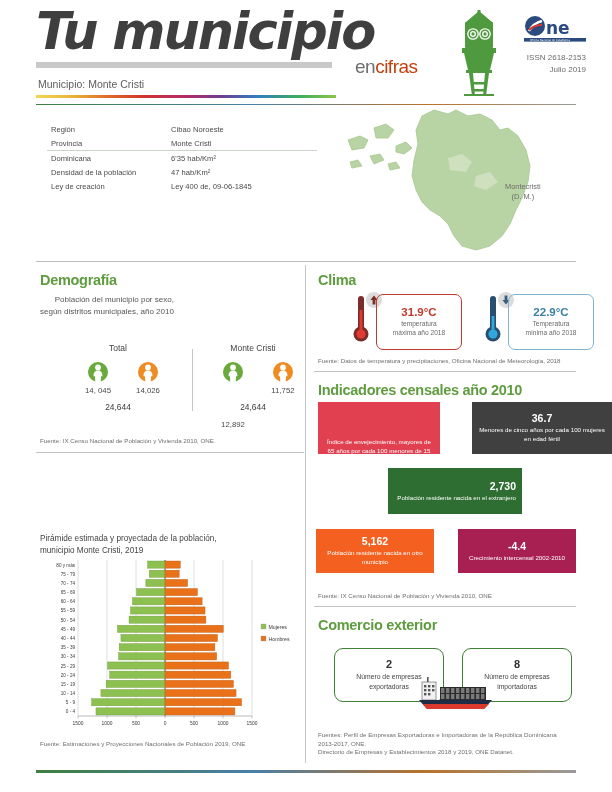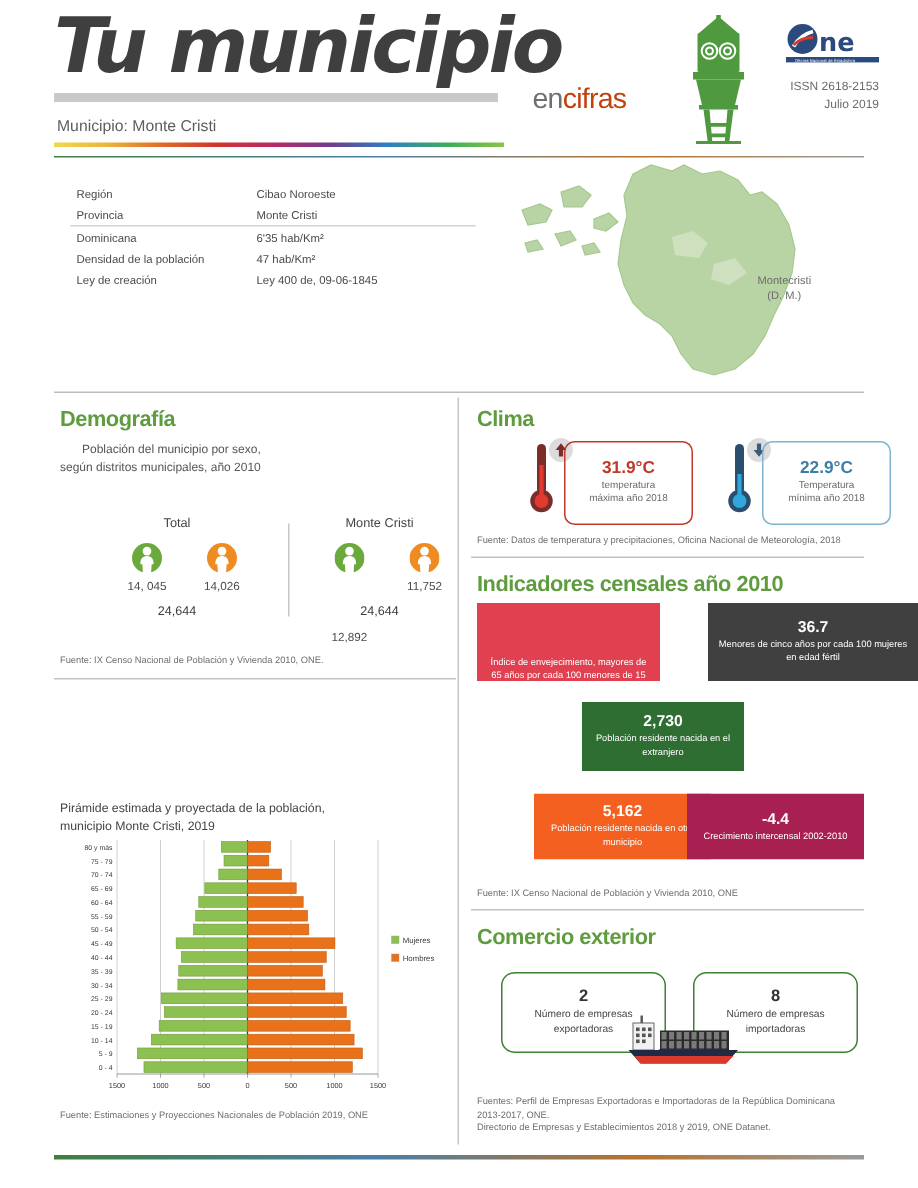--- a/index.html
+++ b/index.html
@@ -407,26 +407,26 @@
   <div class="ribbon" style="left:318px;top:402px;width:122px;height:52px;background:#e0404f;clip-path:polygon(0 0,100% 0,100% 100%,0 100%,0 6%);gap:32px;">
     <div class="rv">29.0</div>
     <div class="rl">Índice de envejecimiento, mayores de 65 años por cada 100 menores de 15 años</div>
   </div>
 
   <div class="ribbon" style="left:452px;top:402px;width:140px;height:52px;background:#404040;clip-path:polygon(0 0,100% 0,100% 100%,0 100%,0 6%);margin-left:20px;">
     <div class="rv">36.7</div>
     <div class="rl">Menores de cinco años por cada 100 mujeres en edad fértil</div>
   </div>
 
-  <div class="ribbon" style="left:388px;top:468px;width:108px;height:46px;background:#2e6e32;clip-path:polygon(0 0,100% 0,100% 100%,0 100%,0 8%);">
+  <div class="ribbon" style="left:388px;top:468px;width:134px;height:46px;background:#2e6e32;clip-path:polygon(0 0,100% 0,100% 100%,0 100%,0 8%);align-items:flex-end;">
     <div class="rv">2,730</div>
     <div class="rl">Población residente nacida en el extranjero</div>
   </div>
 
-  <div class="ribbon" style="left:316px;top:529px;width:118px;height:44px;background:#f4601f;clip-path:polygon(0 0,100% 0,100% 100%,0 100%,0 9%);margin-left:40px;">
+  <div class="ribbon" style="left:316px;top:529px;width:118px;height:44px;background:#f4601f;clip-path:polygon(0 0,100% 0,100% 100%,0 100%,0 9%);">
     <div class="rv">5,162</div>
     <div class="rl">Población residente nacida en otro municipio</div>
   </div>
 
   <div class="ribbon" style="left:458px;top:529px;width:118px;height:44px;background:#a81f52;clip-path:polygon(0 0,100% 0,100% 100%,0 100%,0 9%);">
     <div class="rv">-4.4</div>
     <div class="rl">Crecimiento intercensal 2002-2010</div>
   </div>
 
   <div class="src ind-src">Fuente: IX Censo Nacional de Población y Vivienda 2010, ONE</div>

